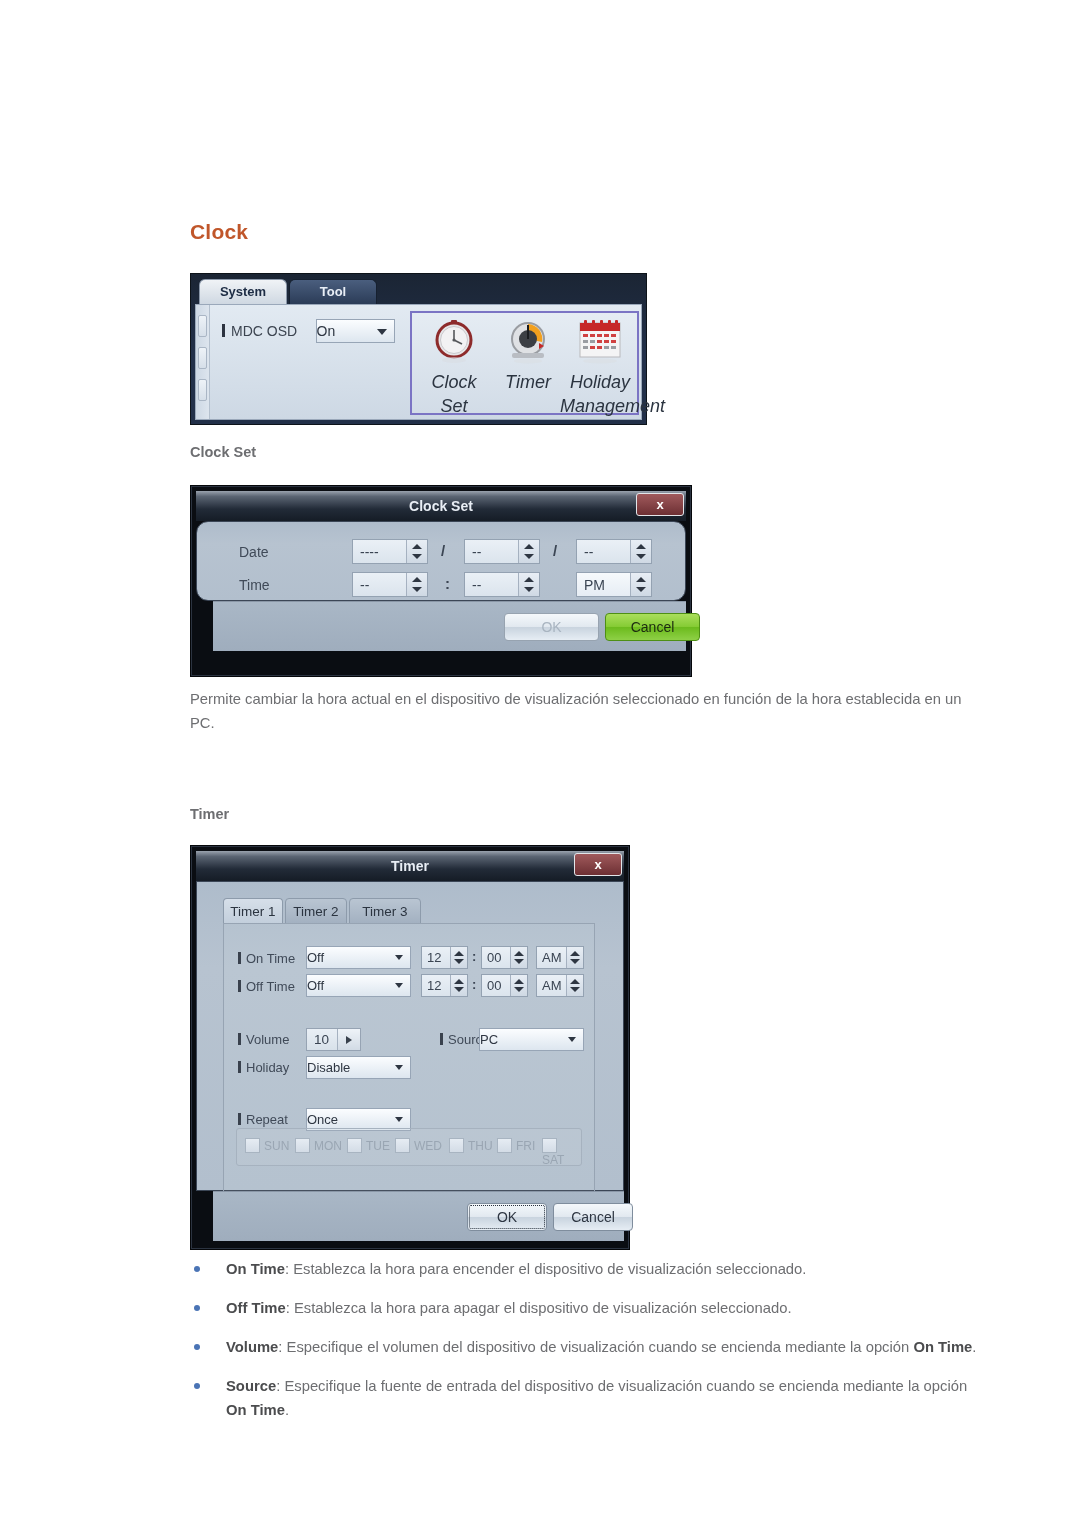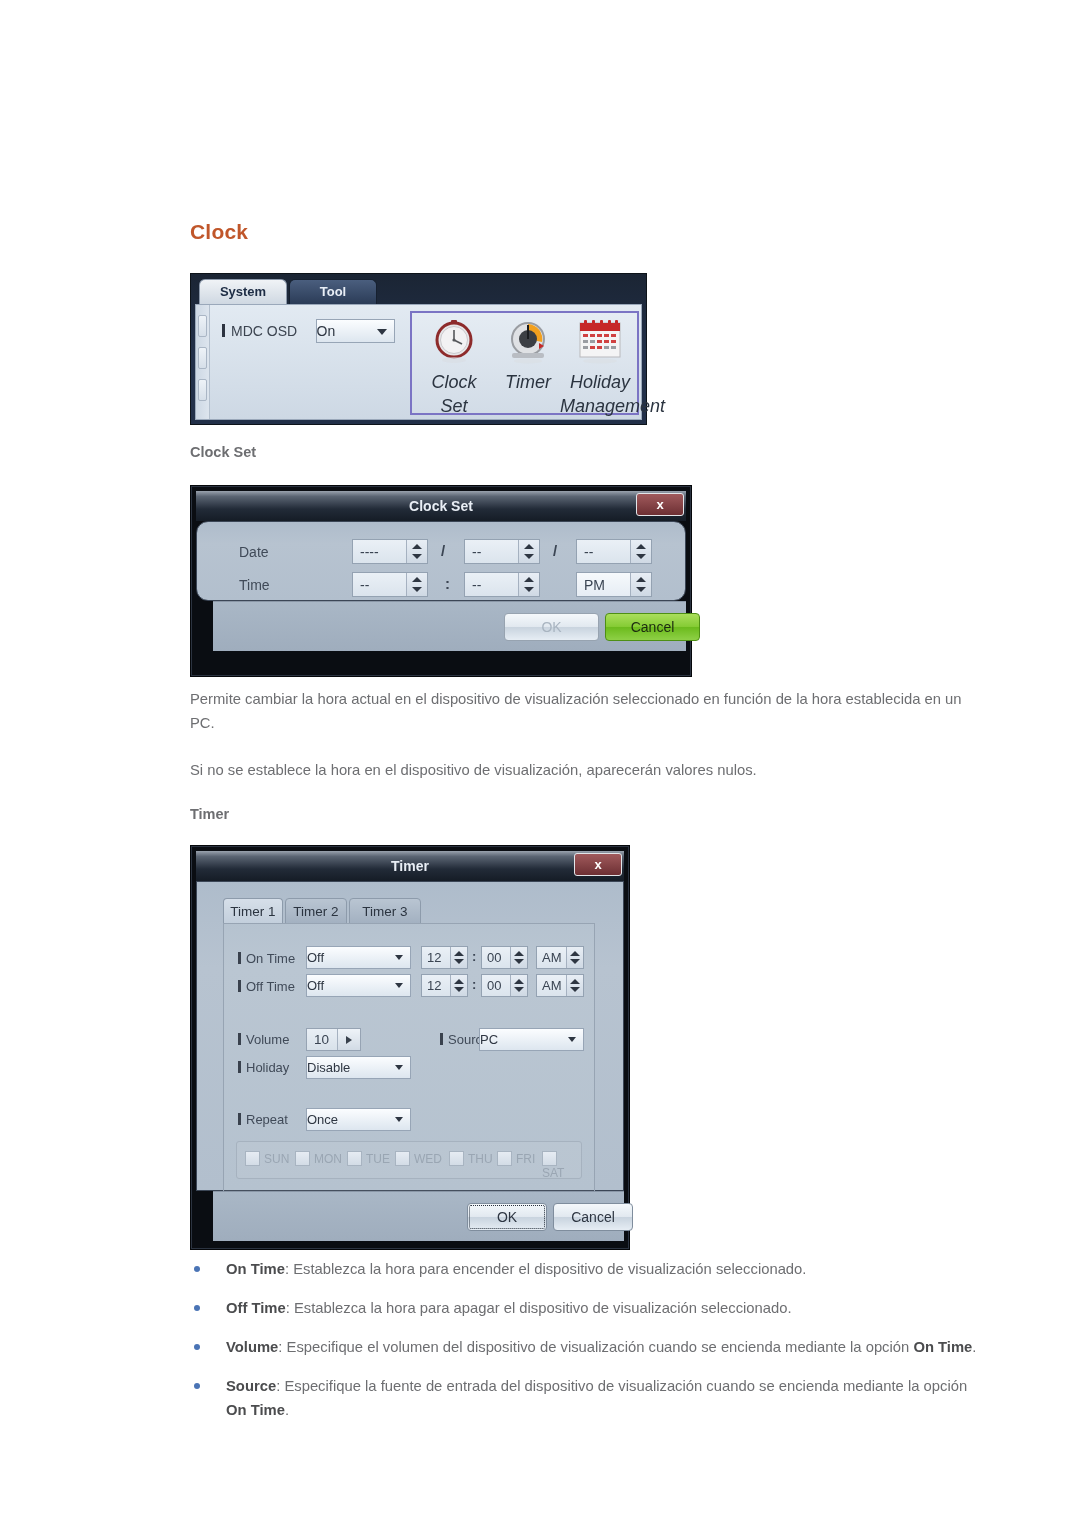--- a/index.html
+++ b/index.html
@@ -379,21 +379,20 @@
       </div>
     </div>
 
     <div class="dlg-foot" style="height:50px;">
       <div class="btn disabled" style="left:291px; top:11px; width:95px;">OK</div>
       <div class="btn green" style="left:392px; top:11px; width:95px;">Cancel</div>
     </div>
   </div>
 
   <div class="para" style="top:688px;">Permite cambiar la hora actual en el dispositivo de visualización seleccionado en función de la hora establecida en un PC.</div>
-  <div class="para" style="top:759px;">Si no se establece la hora en el dispositivo de visualización, aparecerán valores nulos.</div>
 
   <div class="h-sub" style="top:806px;">Timer</div>
 
   <div class="dlg" style="left:190px; top:845px; width:440px; height:405px;">
     <div class="dlg-title">
       <span>Timer</span>
       <span class="dlg-x">x</span>
     </div>
 
     <div class="dlg-body" style="height:310px;">
@@ -461,21 +460,21 @@
           <span>Disable</span>
           <span class="arr" style="top:8px;border-top-width:5px;border-left-width:4px;border-right-width:4px;"></span>
         </span>
 
         <div class="fld-label lbl-bar" style="left:14px; top:188px; font-size:13px;">Repeat</div>
         <span class="combo" style="position:absolute;left:82px;top:184px;width:105px;height:23px;line-height:21px;font-size:13px;">
           <span>Once</span>
           <span class="arr" style="top:8px;border-top-width:5px;border-left-width:4px;border-right-width:4px;"></span>
         </span>
 
-        <div class="dayrow" style="top:217px;">
+        <div class="dayrow" style="top:204px;">
           <span class="daycell" style="left:8px;"><span class="cb"></span><span>SUN</span></span>
           <span class="daycell" style="left:58px;"><span class="cb"></span><span>MON</span></span>
           <span class="daycell" style="left:110px;"><span class="cb"></span><span>TUE</span></span>
           <span class="daycell" style="left:158px;"><span class="cb"></span><span>WED</span></span>
           <span class="daycell" style="left:212px;text-align:right;"><span class="cb"></span><span>THU</span></span>
           <span class="daycell" style="left:260px;"><span class="cb"></span><span>FRI</span></span>
           <span class="daycell" style="left:305px;"><span class="cb"></span><span>SAT</span></span>
         </div>
 
       </div>

